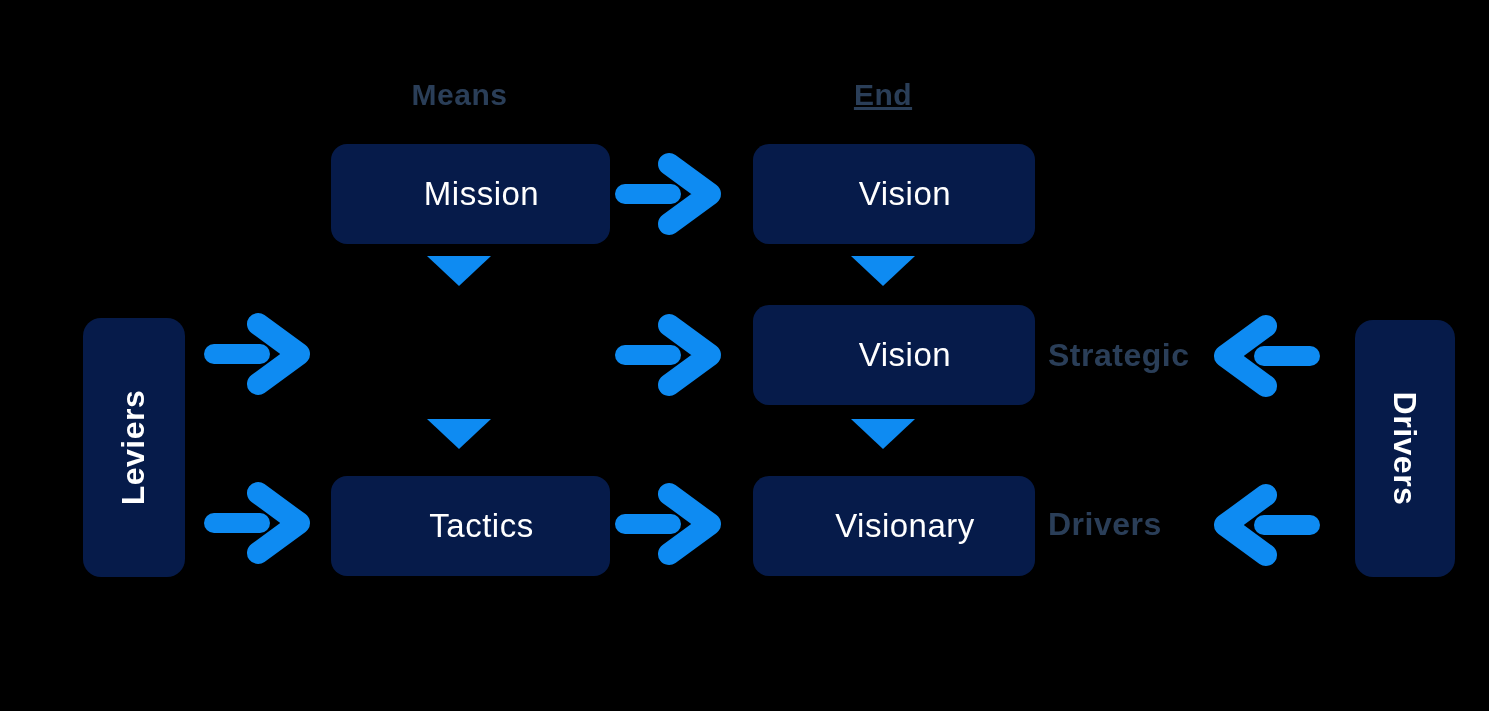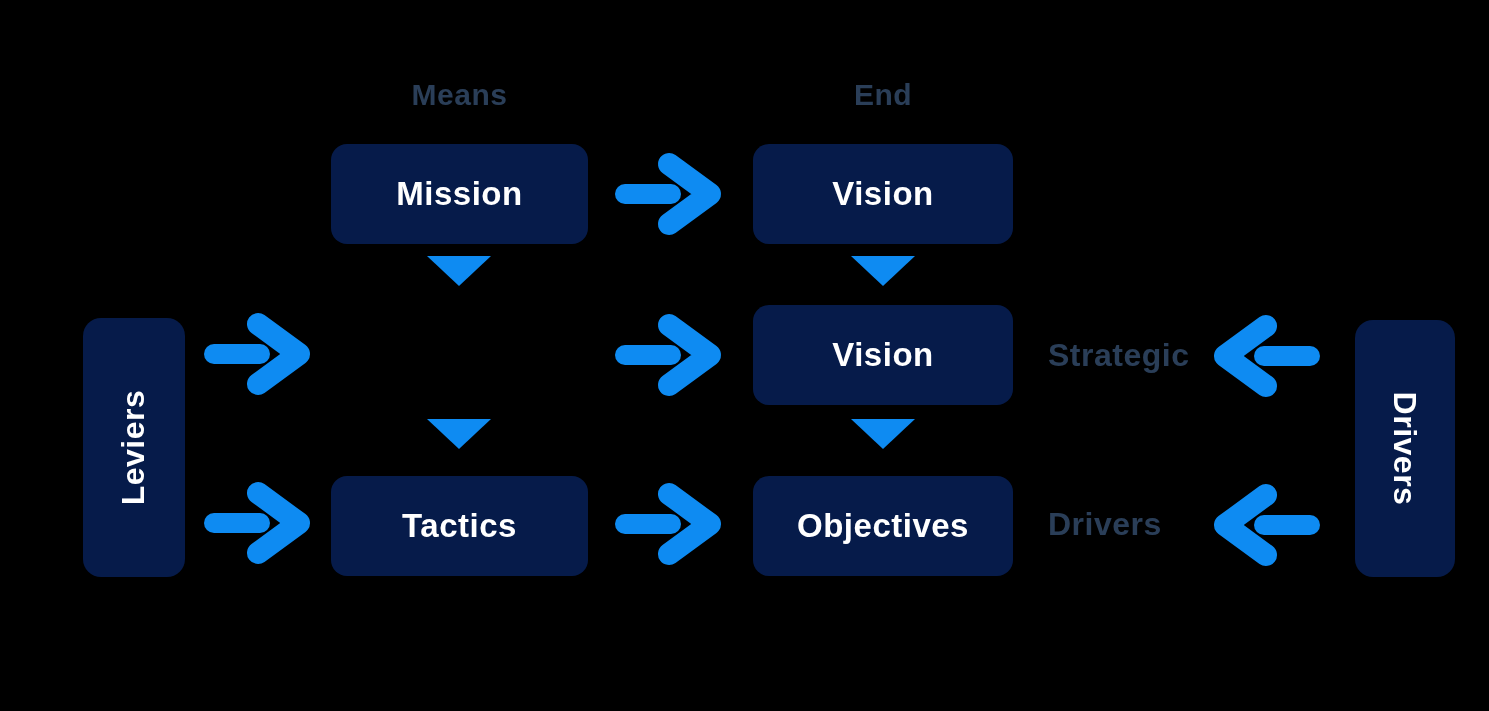--- a/index.html
+++ b/index.html
@@ -8,25 +8,25 @@
   html,body{margin:0;padding:0;background:var(--bg);}
   .stage{
     position:relative;width:1489px;height:677px;background:var(--bg);
     font-family:"Liberation Sans",sans-serif;overflow:hidden;
   }
   .col-hdr{
     position:absolute;top:78px;text-align:center;
     color:var(--slate);font-size:30px;font-weight:bold;letter-spacing:.5px;
   }
   .hdr-means{left:331px;width:257px;}
-  .hdr-end{left:753px;width:260px;}
+  .hdr-end{left:753px;width:260px;text-decoration:underline;}
   .flow-box{
     position:absolute;height:100px;background:var(--box);border-radius:16px;
     display:flex;align-items:center;justify-content:center;
-    color:var(--boxtext);font-size:33px;font-weight:bold;letter-spacing:.5px;
+    color:var(--boxtext);font-size:33px;font-weight:normal;letter-spacing:.5px;padding-left:22px;
   }
   .col-means{left:331px;width:257px;}
   .col-end{left:753px;width:260px;}
   .row-1{top:144px;} .row-2{top:305px;} .row-3{top:476px;}
   .level-label{
     position:absolute;left:1048px;color:var(--slate);
     font-size:32px;font-weight:bold;letter-spacing:.5px;
   }
   .lvl-1{top:176px;} .lvl-2{top:337px;} .lvl-3{top:506px;}
   .sidebar{
@@ -67,21 +67,21 @@
 
   <div class="flow-box col-end row-2">
     <span>Vision</span>
   </div>
   <div class="level-label lvl-2">Strategic</div>
 
   <div class="flow-box col-means row-3">
     <span>Tactics</span>
   </div>
   <div class="flow-box col-end row-3">
-    <span>Objectives</span>
+    <span>Visionary</span>
   </div>
   <div class="level-label lvl-3">Drivers</div>
 
   <div class="sidebar sidebar-left">
     <span class="vtext vtext-up">Leviers</span>
   </div>
   <div class="sidebar sidebar-right">
     <span class="vtext vtext-down">Drivers</span>
   </div>
 

